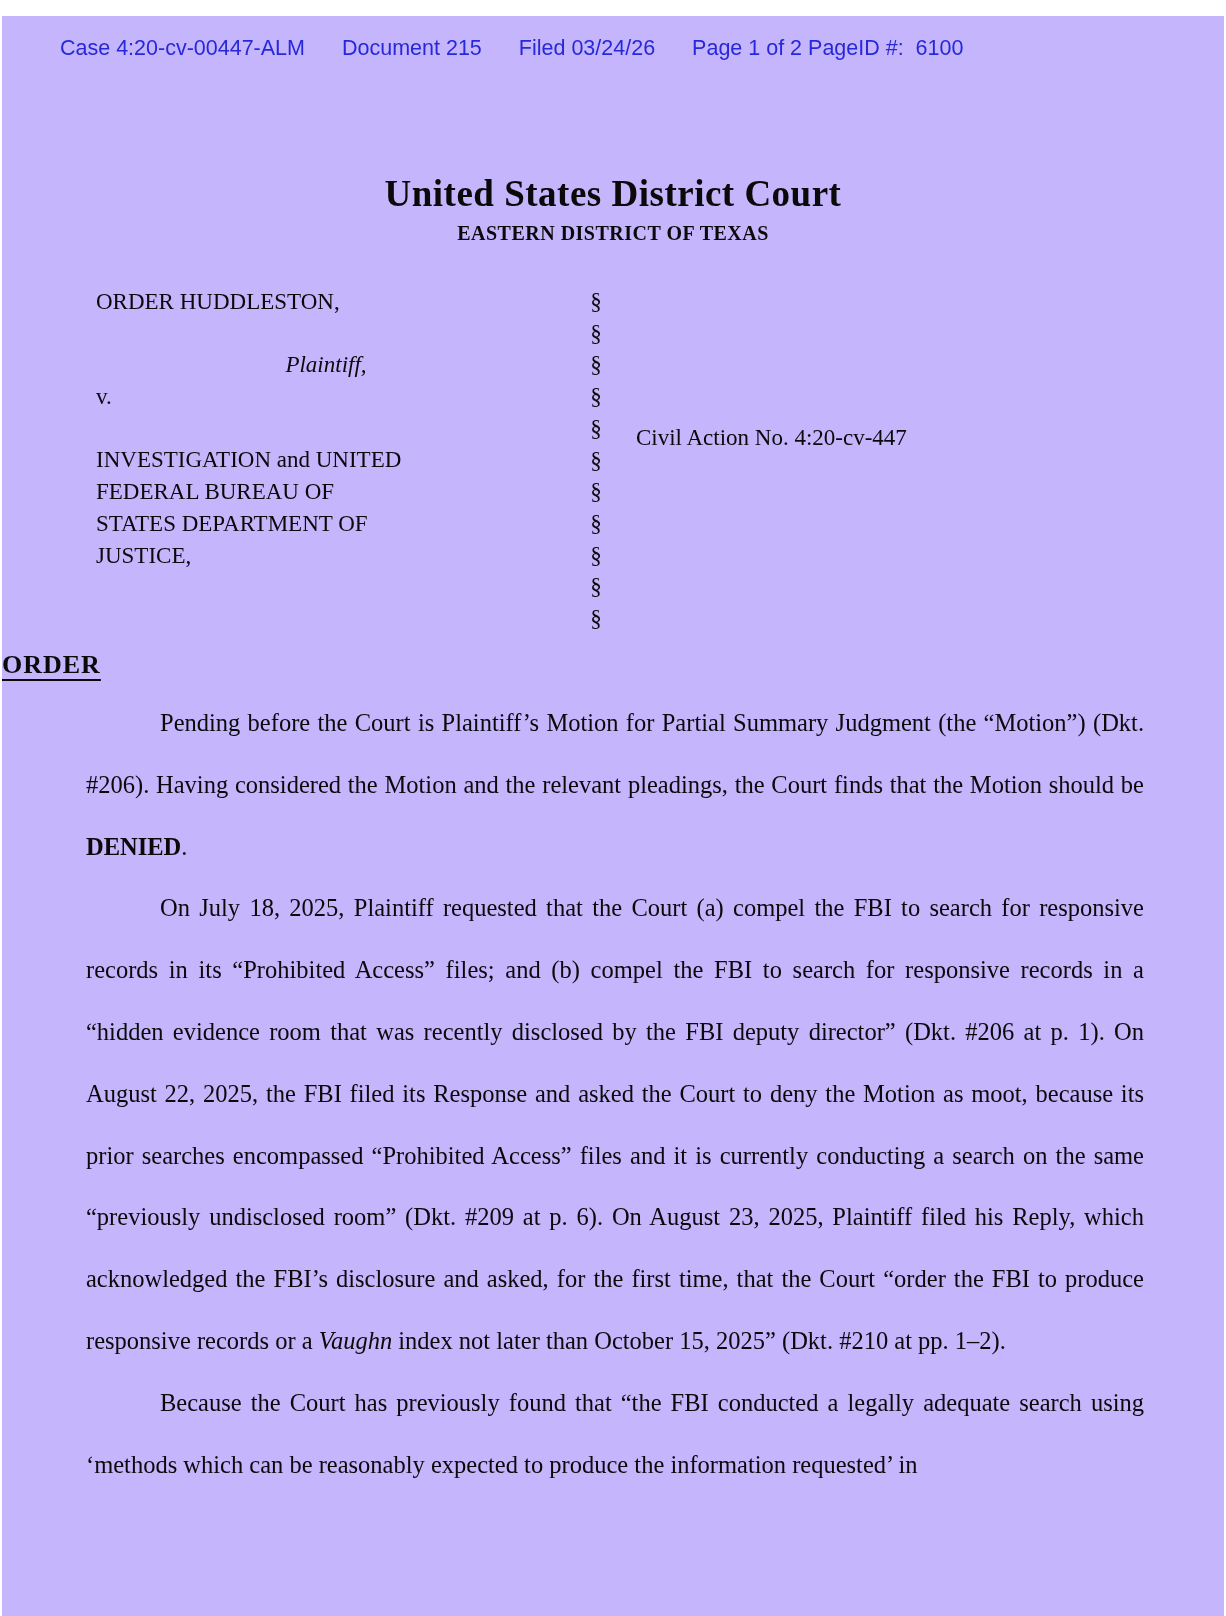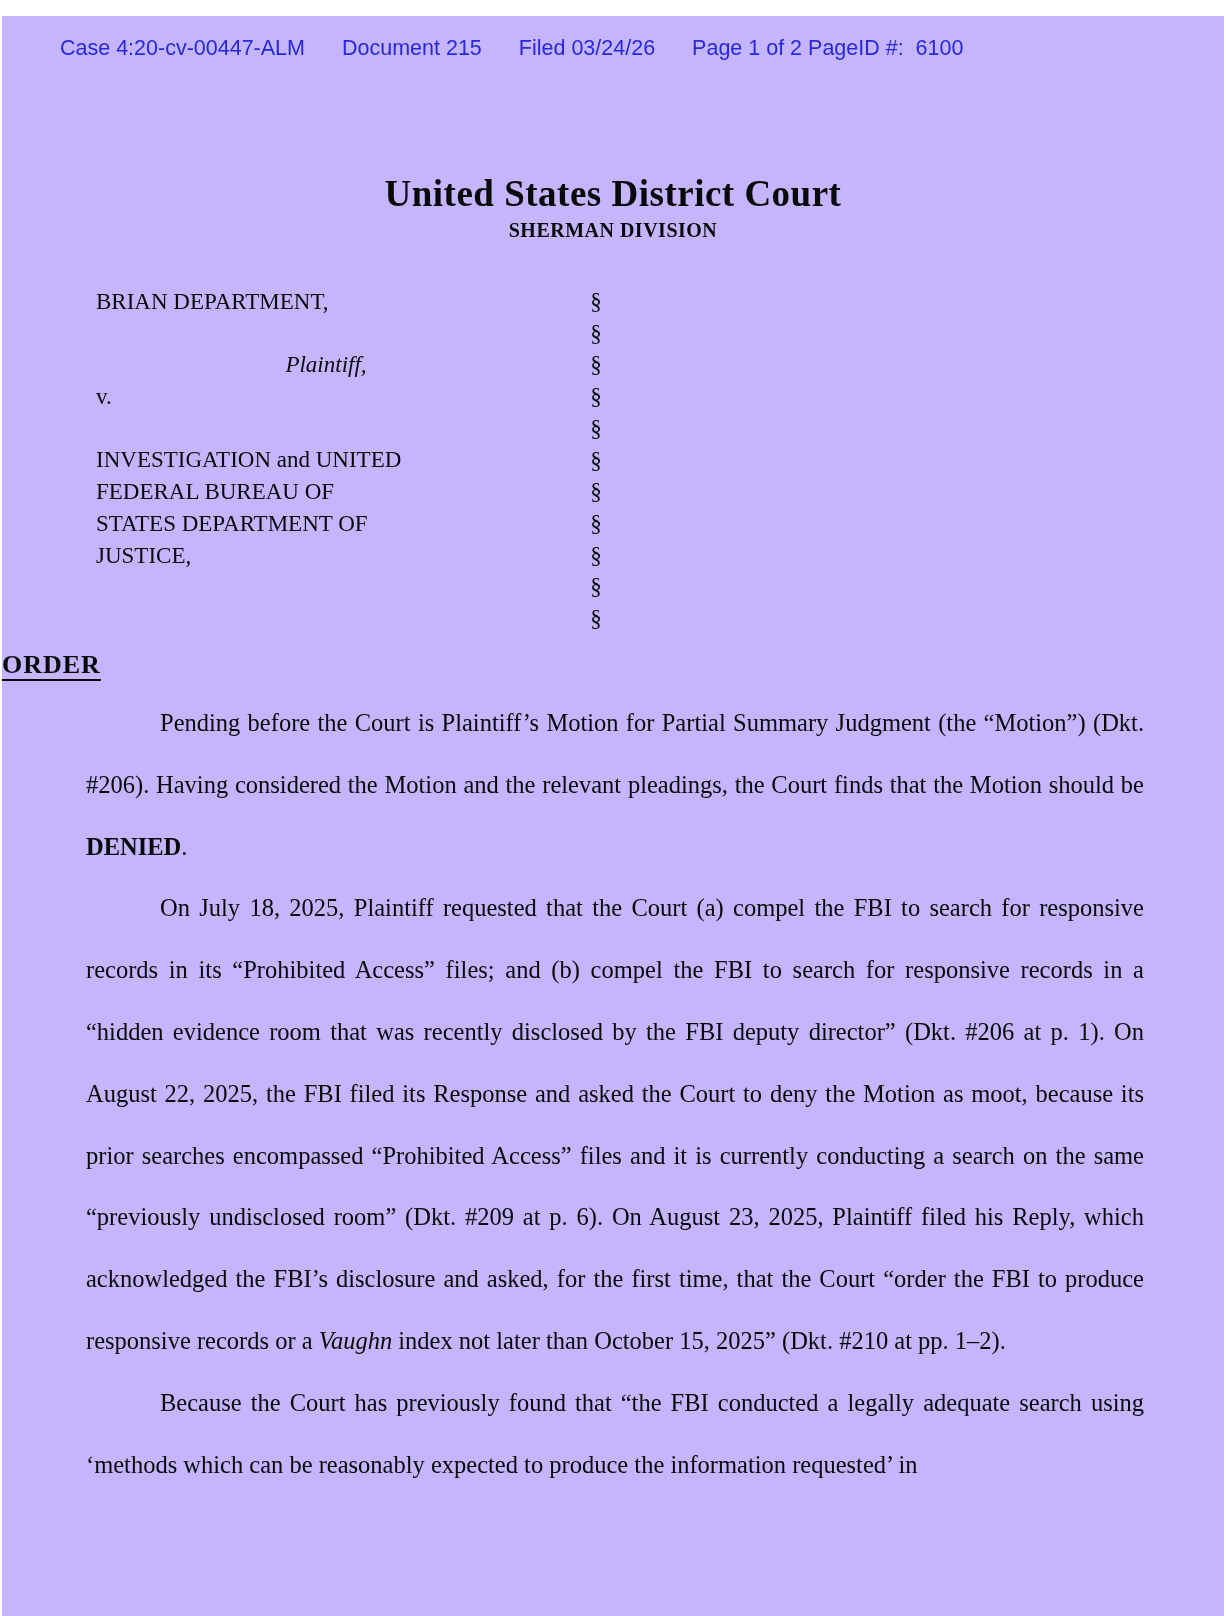--- a/index.html
+++ b/index.html
@@ -115,26 +115,26 @@
 
   <header class="stamp">
     <span>Case 4:20-cv-00447-ALM</span>
     <span>Document 215</span>
     <span>Filed 03/24/26</span>
     <span>Page 1 of 2 PageID #:  6100</span>
   </header>
 
   <section class="court-header">
     <div class="court-title">United States District Court</div>
-    <div class="court-division">SHERMAN DIVISION</div>
+    <div class="court-district">EASTERN DISTRICT OF TEXAS</div>
   </section>
 
   <section class="caption">
     <div class="cap-left">
-      <div class="cap-line">BRIAN DEPARTMENT,</div>
+      <div class="cap-line">ORDER HUDDLESTON,</div>
       <div class="cap-line"></div>
       <div class="cap-line cap-center cap-italic">Plaintiff,</div>
       <div class="cap-line">v.</div>
       <div class="cap-line"></div>
       <div class="cap-line">INVESTIGATION and UNITED</div>
       <div class="cap-line">FEDERAL BUREAU OF</div>
       <div class="cap-line">STATES DEPARTMENT OF</div>
       <div class="cap-line">JUSTICE,</div>
       <div class="cap-line"></div>
     </div>
@@ -145,20 +145,21 @@
       <div class="cap-line">§</div>
       <div class="cap-line">§</div>
       <div class="cap-line">§</div>
       <div class="cap-line">§</div>
       <div class="cap-line">§</div>
       <div class="cap-line">§</div>
       <div class="cap-line">§</div>
       <div class="cap-line">§</div>
     </div>
     <div class="cap-right">
+      <div class="cap-line">Civil Action No. 4:20-cv-447</div>
     </div>
   </section>
 
   <h1 class="order-heading"><span class="underline">ORDER</span></h1>
 
   <section class="body-text">
     <p><span>Pending before the Court is Plaintiff’s Motion for Partial Summary Judgment (the “Motion”) (Dkt. #206). Having considered the Motion and the relevant pleadings, the Court finds that the Motion should be </span><span class="b">DENIED</span><span>.</span></p>
     <p><span>On July 18, 2025, Plaintiff requested that the Court (a) compel the FBI to search for responsive records in its “Prohibited Access” files; and (b) compel the FBI to search for responsive records in a “hidden evidence room that was recently disclosed by the FBI deputy director” (Dkt. #206 at p. 1). On August 22, 2025, the FBI filed its Response and asked the Court to deny the Motion as moot, because its prior searches encompassed “Prohibited Access” files and it is currently conducting a search on the same “previously undisclosed room” (Dkt. #209 at p. 6). On August 23, 2025, Plaintiff filed his Reply, which acknowledged the FBI’s disclosure and asked, for the first time, that the Court “order the FBI to produce responsive records or a </span><span class="i">Vaughn</span><span> index not later than October 15, 2025” (Dkt. #210 at pp. 1–2).</span></p>
     <p><span>Because the Court has previously found that “the FBI conducted a legally adequate search using ‘methods which can be reasonably expected to produce the information requested’ in</span></p>
   </section>

